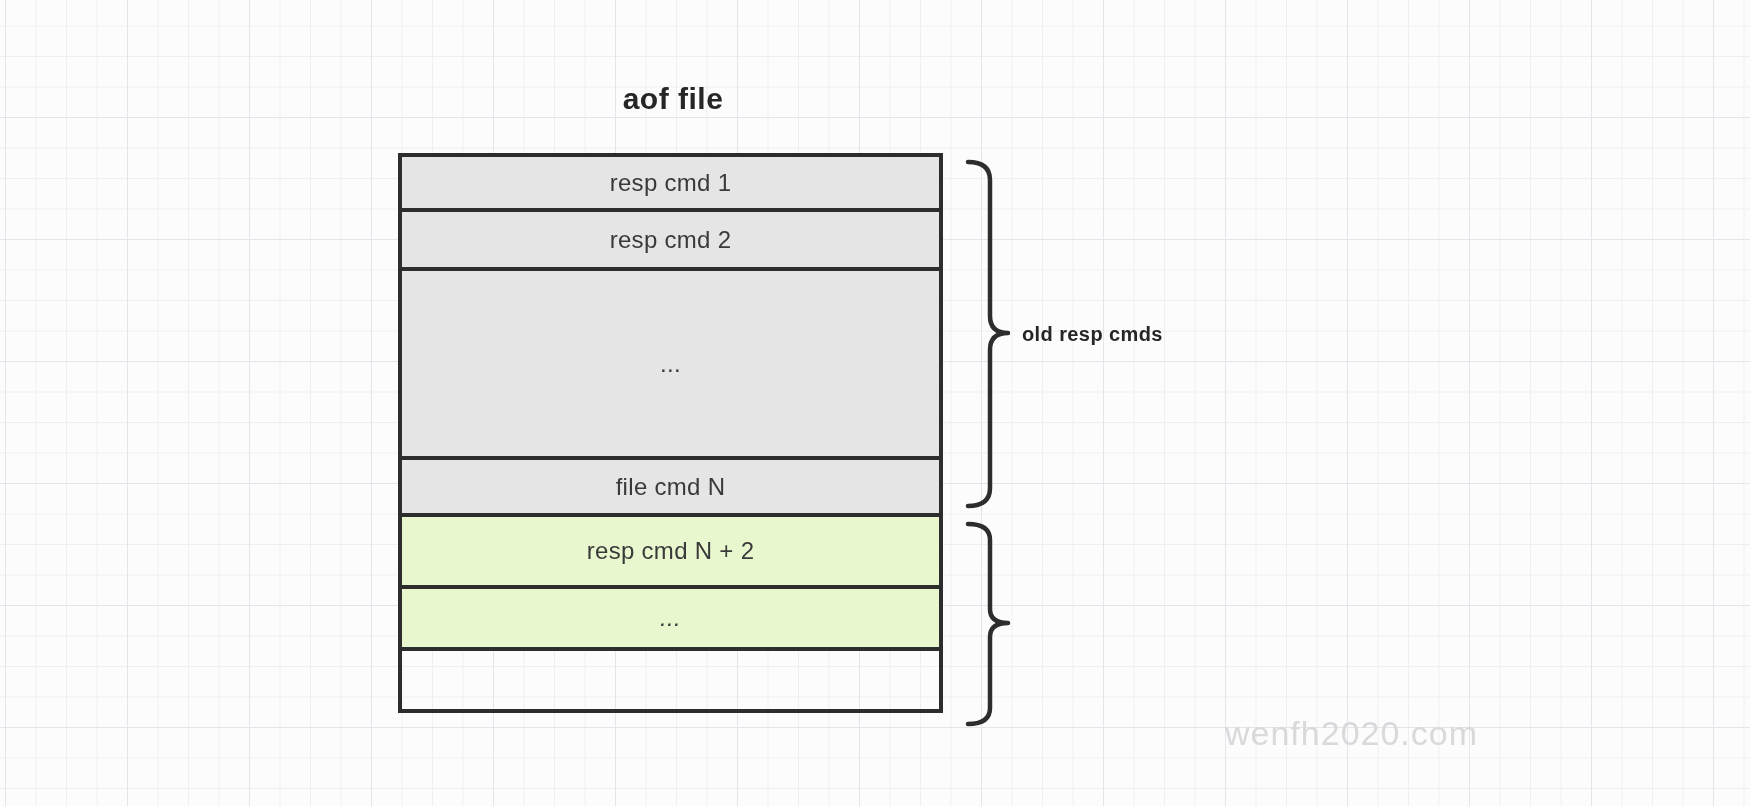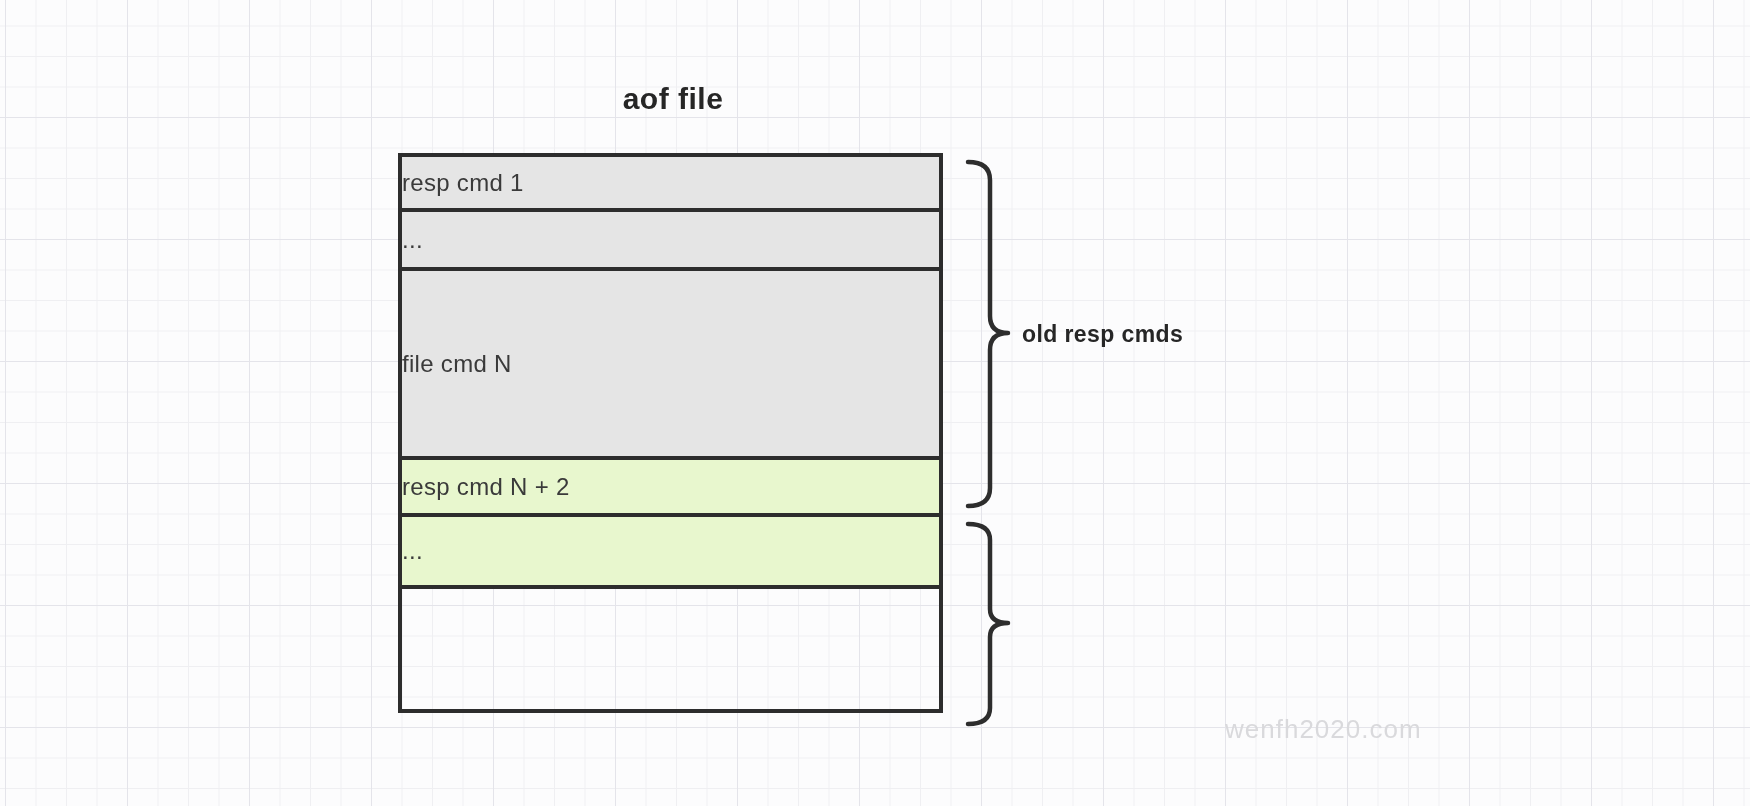--- a/index.html
+++ b/index.html
@@ -44,21 +44,21 @@
     box-sizing: border-box;
     border: 4px solid var(--border, #2d2d2d);
     display: flex;
     flex-direction: column;
   }
   .aof-row {
     box-sizing: border-box;
     border-bottom: 4px solid var(--border, #2d2d2d);
     display: flex;
     align-items: center;
-    justify-content: flex-start;
+    justify-content: center;
     font-size: 24px;
     color: var(--text, #3a3a3a);
     letter-spacing: 0.3px;
   }
   .aof-row.old { background: var(--old-fill, #e5e5e5); }
   .aof-row.new { background: var(--new-fill, #e8f7ce); }
   .aof-row:nth-child(1) { height: 55px; }
   .aof-row:nth-child(2) { height: 59px; }
   .aof-row:nth-child(3) { height: 189px; }
   .aof-row:nth-child(4) { height: 57px; }
@@ -76,51 +76,54 @@
     stroke-width: 4.5;
     stroke-linecap: round;
     stroke-linejoin: round;
   }
   .brace-old { top: 159px; }
   .brace-new { top: 521px; }
 
   .brace-label {
     position: absolute;
     left: 1022px;
-    font-size: 23px;
+    font-size: 20px;
     font-weight: 700;
     color: var(--heading, #262626);
     letter-spacing: 0.4px;
     white-space: nowrap;
     line-height: 34px;
   }
   .label-old { top: 317px; }
   .label-new { top: 606px; }
 
   .watermark {
     position: absolute;
     left: 1225px;
     top: 714px;
-    font-size: 26px;
+    font-size: 34px;
     font-weight: 400;
     color: var(--watermark, #d9d9dc);
     letter-spacing: 1px;
     white-space: nowrap;
   }
 </style>
 </head>
 <body>
 
 <div class="canvas">
 
   <div class="diagram-title">aof file</div>
 
   <div class="aof-box">
     <div class="aof-row old">
       <span>resp cmd 1</span>
+    </div>
+    <div class="aof-row old">
+      <span>resp cmd 2</span>
     </div>
     <div class="aof-row old">
       <span>...</span>
     </div>
     <div class="aof-row old">
       <span>file cmd N</span>
     </div>
     <div class="aof-row new">
       <span>resp cmd N + 2</span>
     </div>

